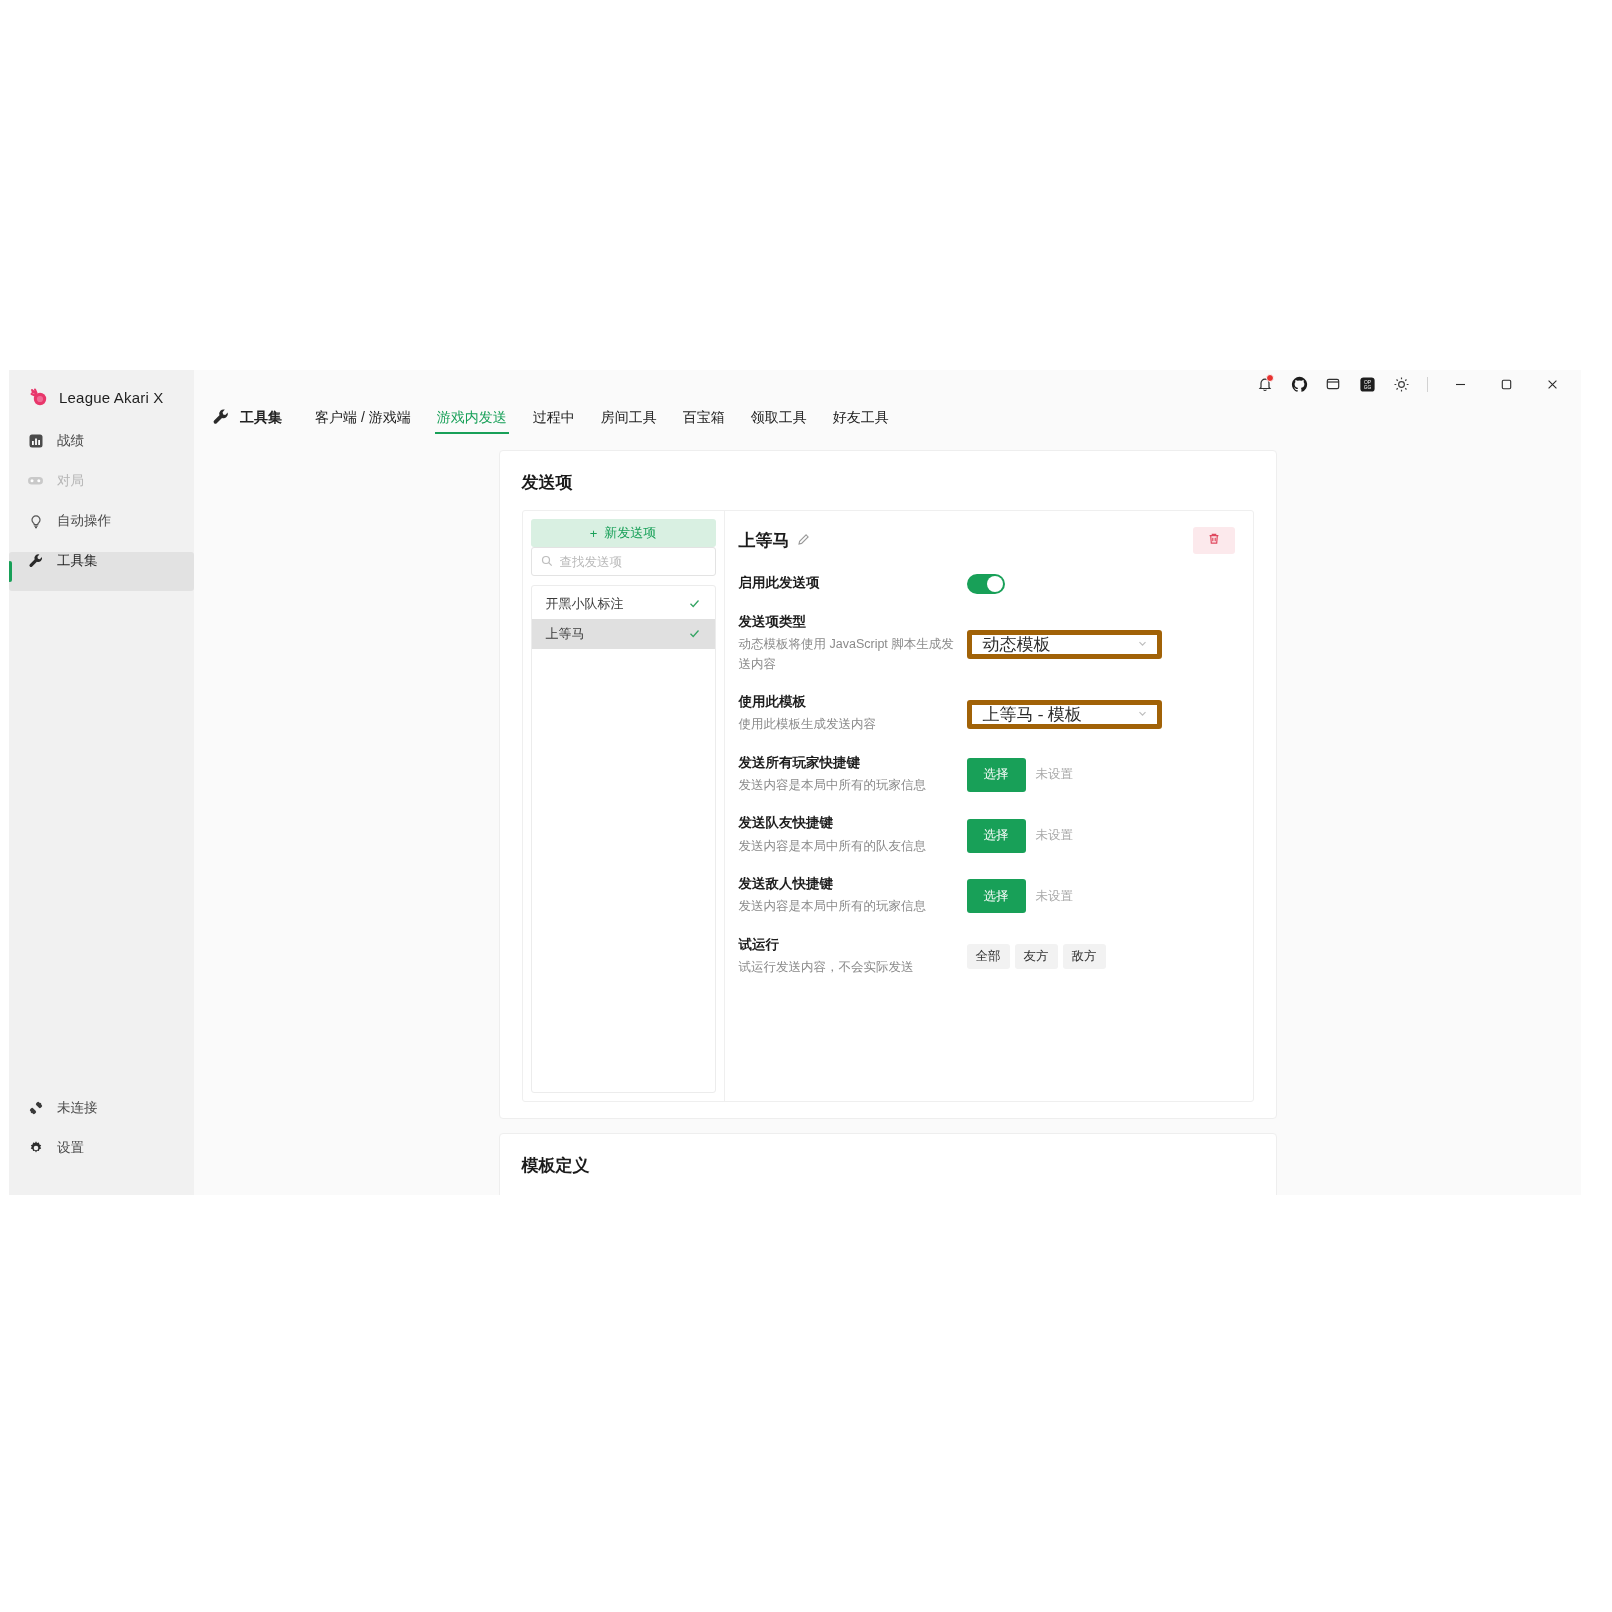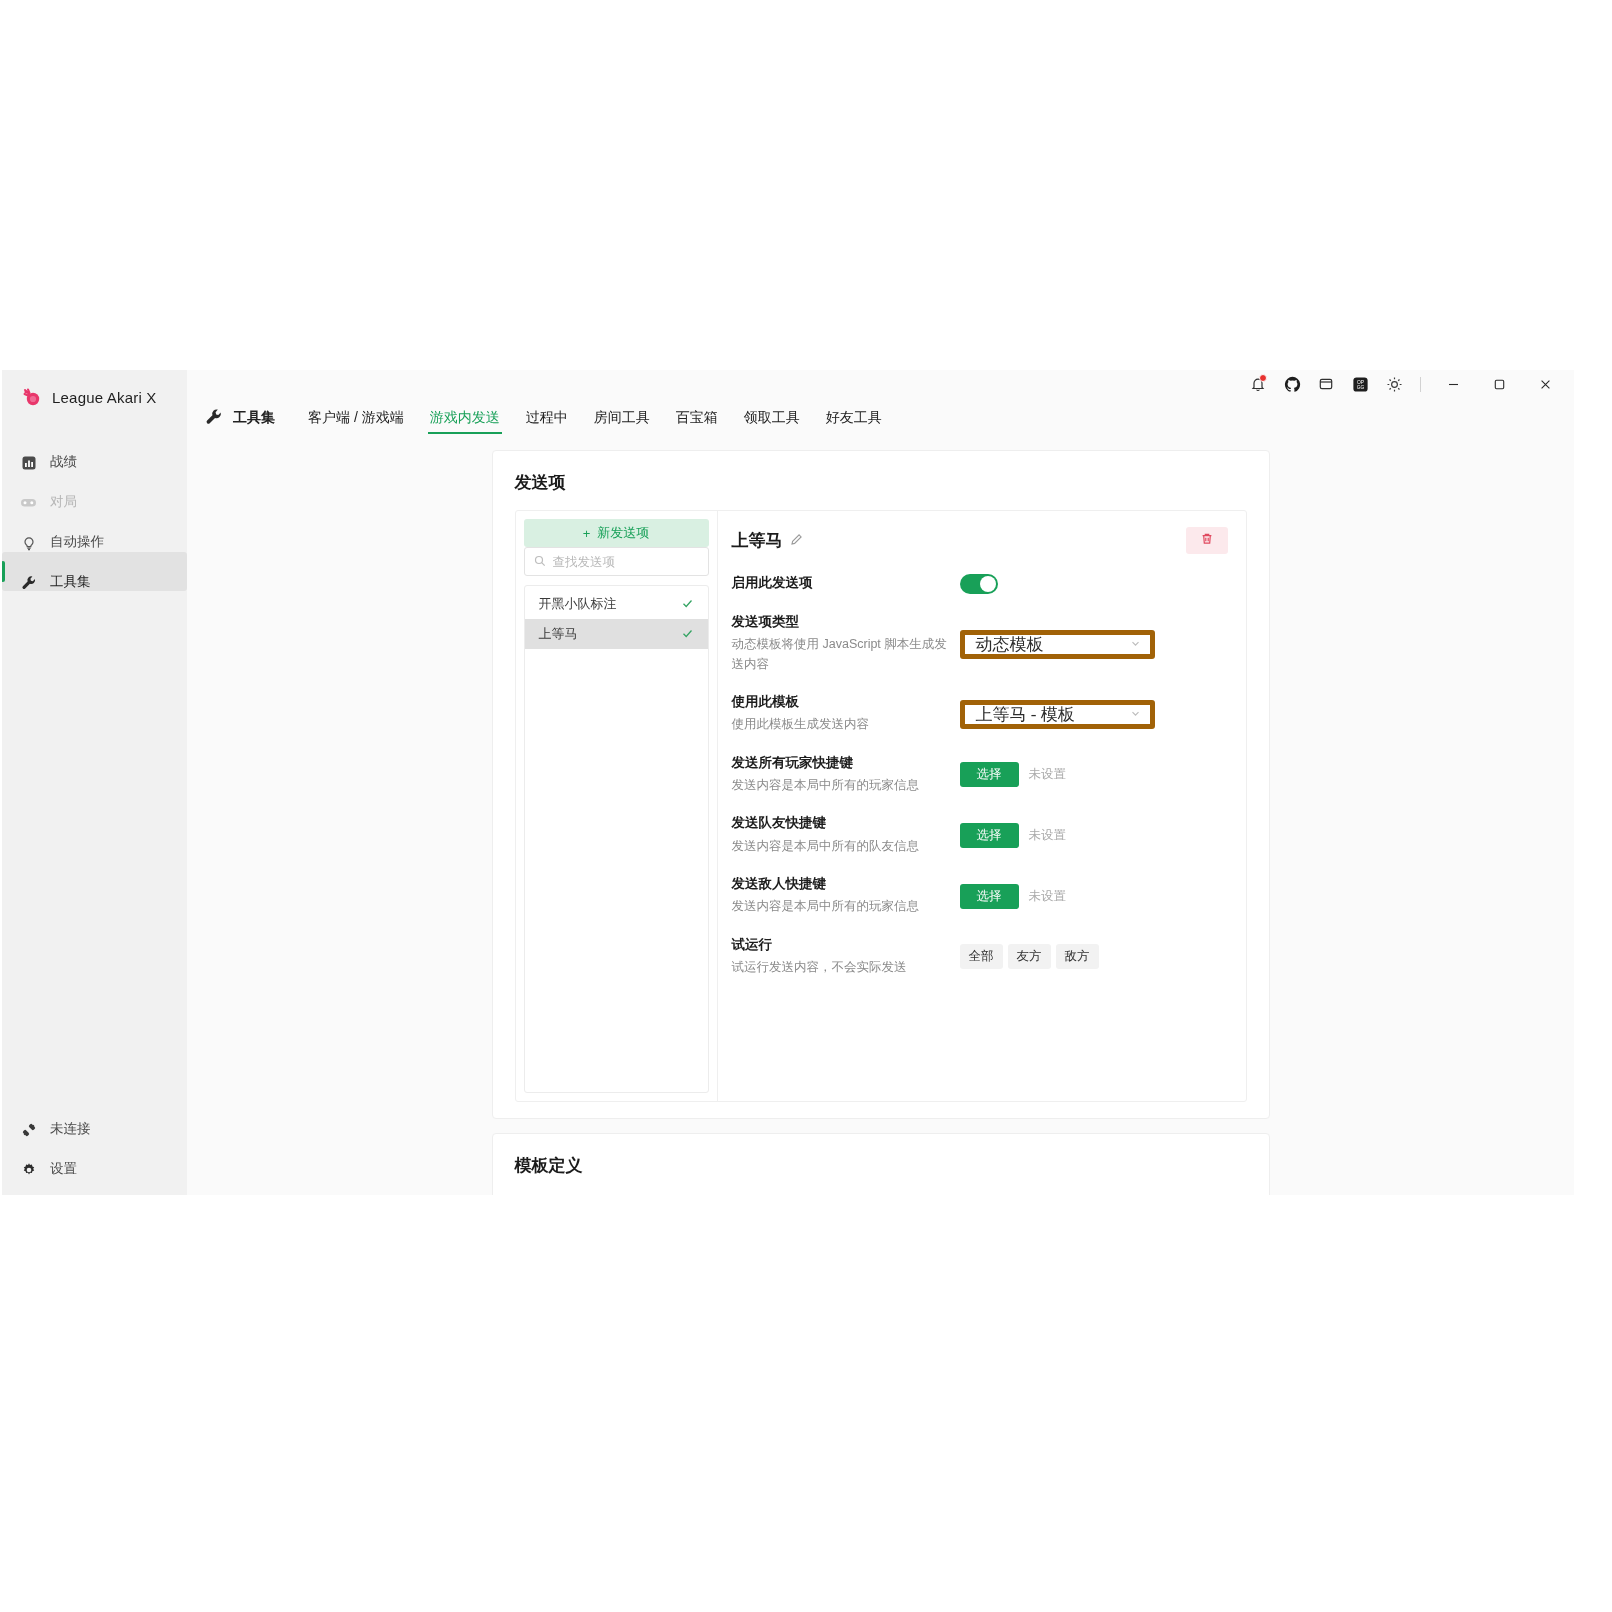--- a/index.html
+++ b/index.html
@@ -4,21 +4,21 @@
 <style>
   * { box-sizing: border-box; margin: 0; padding: 0; }
   html, body {
     width: 1612px; height: 1612px;
     background: #ffffff;
     font-family: "Liberation Sans", "DejaVu Sans", sans-serif;
     overflow: hidden;
   }
   .app {
     position: absolute;
-    left: 2px; top: 370px;
+    left: 9px; top: 370px;
     width: 1572px; height: 825px;
     background: #bef264;
     display: flex;
     overflow: hidden;
   }
   
   .sidebar {
     width: 185px;
     background: #f1f1f1;
     display: flex;
@@ -30,21 +30,21 @@
     display: flex; align-items: center;
     gap: 10px;
     padding: 16px 18px 18px 18px;
   }
   .brand-logo { width: 22px; height: 22px; position: relative; flex: 0 0 22px; }
   .brand-name {
     font-size: 15px; color: #1f1f1f; letter-spacing: .2px;
   }
   .nav { margin-top: 6px; }
   .nav-item {
-    display: flex; align-items: flex-end; gap: 13px;
+    display: flex; align-items: flex-start; gap: 13px;
     height: 39px;
     padding: 0 18px;
     margin: 0 0 1px 0;
     font-size: 13.5px;
     color: #4a4a4a;
     position: relative;
     cursor: default;
   }
   .nav-item .ico { width: 17px; height: 17px; flex: 0 0 17px; display:flex; align-items:center; justify-content:center; }
   .nav-item.dim { color: #b5b5b5; }
@@ -212,21 +212,21 @@
     border: 5px solid #a16207; border-radius: 3px;
     background: #fff;
     display: flex; align-items: center; justify-content: space-between;
     padding: 0 9px 0 11px;
     font-size: 17px; color: #2c2c2c; font-family: Liberation Serif, serif;
   }
   .chev { color: #bdbdbd; font-size: 10px; }
   .green-btn {
     background: #18a058; color: #fff;
     border: none; border-radius: 3px;
-    height: 25px; padding: 0 17px;
+    height: 34px; padding: 0 17px;
     font-size: 12.5px; font-family: inherit;
   }
   .unset { font-size: 12.5px; color: #a9a9a9; }
   .seg { display: flex; gap: 5px; }
   .seg-btn {
     background: #f2f2f2; border: none; border-radius: 3px;
     height: 25px; padding: 0 9px;
     font-size: 12.5px; color: #333; font-family: inherit;
   }
   .tmpl-desc {

